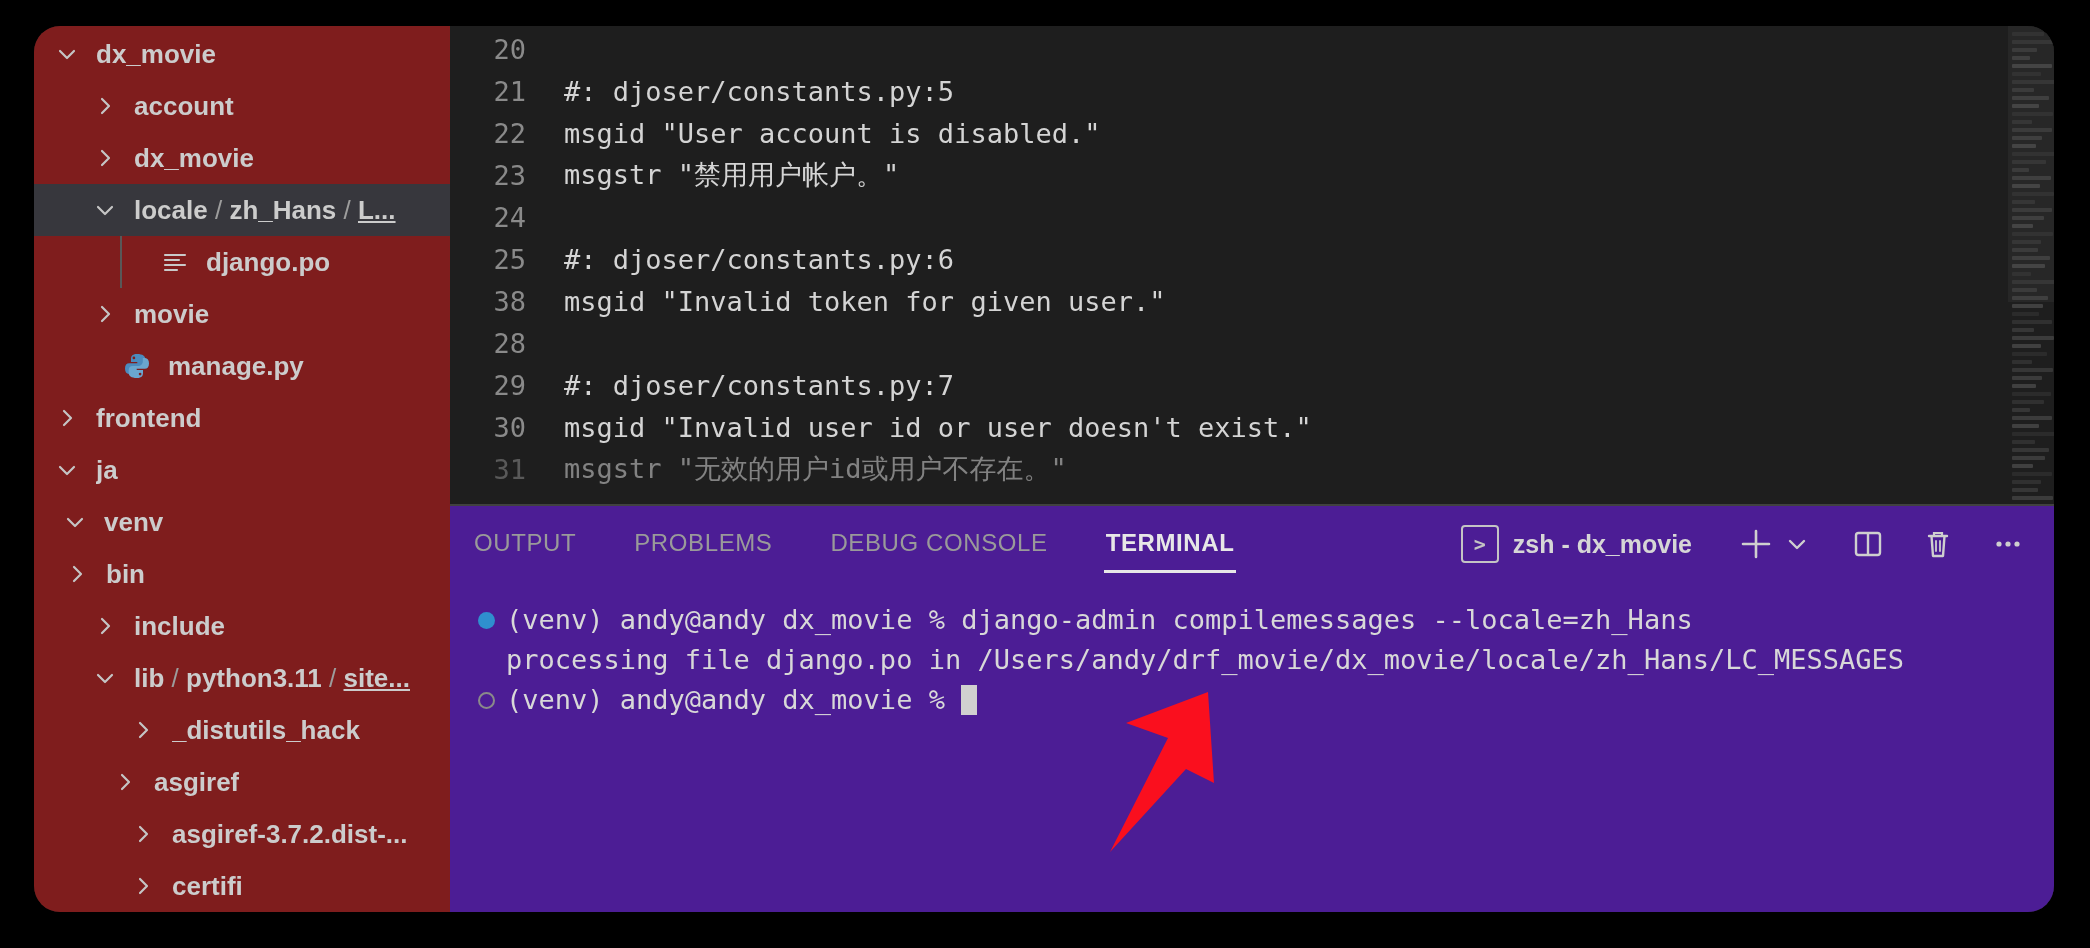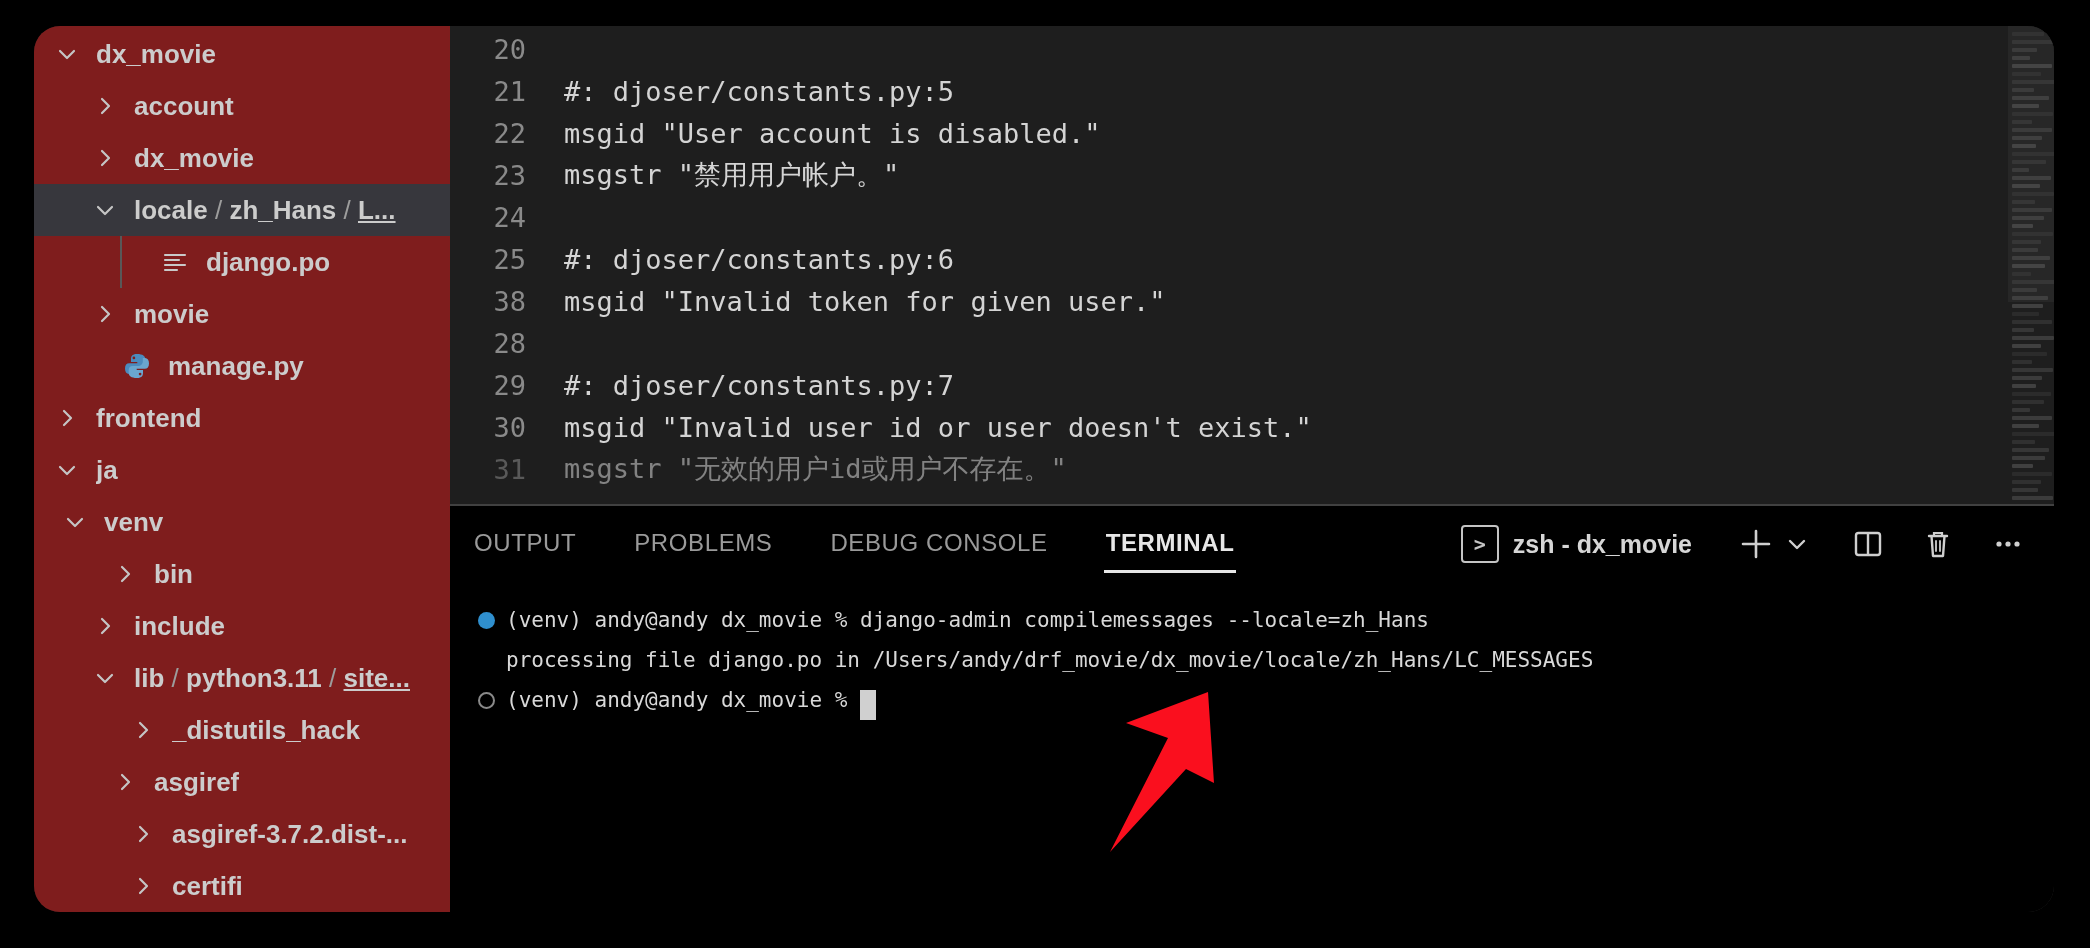--- a/index.html
+++ b/index.html
@@ -153,21 +153,21 @@
     position: absolute;
     left: 0; right: 0;
     top: 0;
     height: 276px;
     background: rgba(255,255,255,0.045);
   }
 
   
   #panel {
     flex: 1 1 auto;
-    background: #000000;
+    background: #4c1d95;
     border-top: 2px solid #414141;
     display: flex;
     flex-direction: column;
     min-height: 0;
   }
   #panel-toolbar {
     height: 76px;
     flex: 0 0 76px;
     display: flex;
     align-items: center;
@@ -236,23 +236,23 @@
 
   
   #terminal {
     flex: 1 1 auto;
     position: relative;
     padding: 18px 0 0 0;
     overflow: hidden;
   }
   .term-line {
     display: flex;
-    align-items: flex-end;
+    align-items: center;
     font-family: "DejaVu Sans Mono", monospace;
-    font-size: 21px;
+    font-size: 27px;
     color: #d8d8d8;
     line-height: 40px;
     white-space: pre;
   }
   .gutter {
     width: 40px;
     flex: 0 0 40px;
     display: flex;
     align-items: center;
     justify-content: center;
@@ -373,21 +373,21 @@
           <div class="row-label">ja</div>
         </div>
         <div class="tree-row" style="padding-left: 26px;">
           <div class="twisty">
             <svg width="26" height="26" viewBox="0 0 26 26">
               <path d="M6 10 L13 17 L20 10" fill="none" stroke="#c5c5c5" stroke-width="2.2" stroke-linecap="round" stroke-linejoin="round"></path>
             </svg>
           </div>
           <div class="row-label">venv</div>
         </div>
-        <div class="tree-row" style="padding-left: 76px; align-items: center;">
+        <div class="tree-row" style="padding-left: 28px; align-items: center;">
           <div class="twisty">
             <svg width="26" height="26" viewBox="0 0 26 26">
               <path d="M10 6 L17 13 L10 20" fill="none" stroke="#c5c5c5" stroke-width="2.2" stroke-linecap="round" stroke-linejoin="round"></path>
             </svg>
           </div>
           <div class="row-label">bin</div>
         </div>
         <div class="tree-row" style="padding-left: 56px;">
           <div class="twisty">
             <svg width="26" height="26" viewBox="0 0 26 26">

